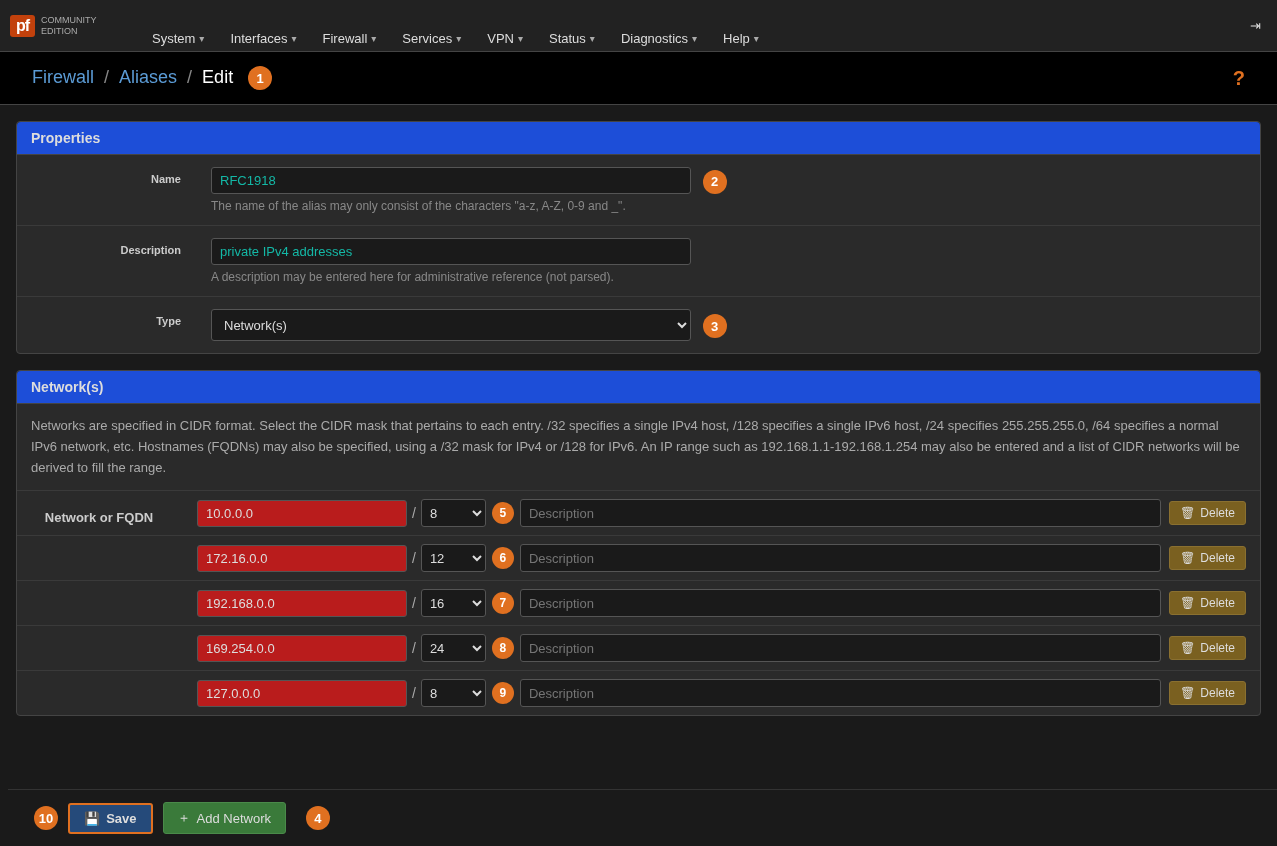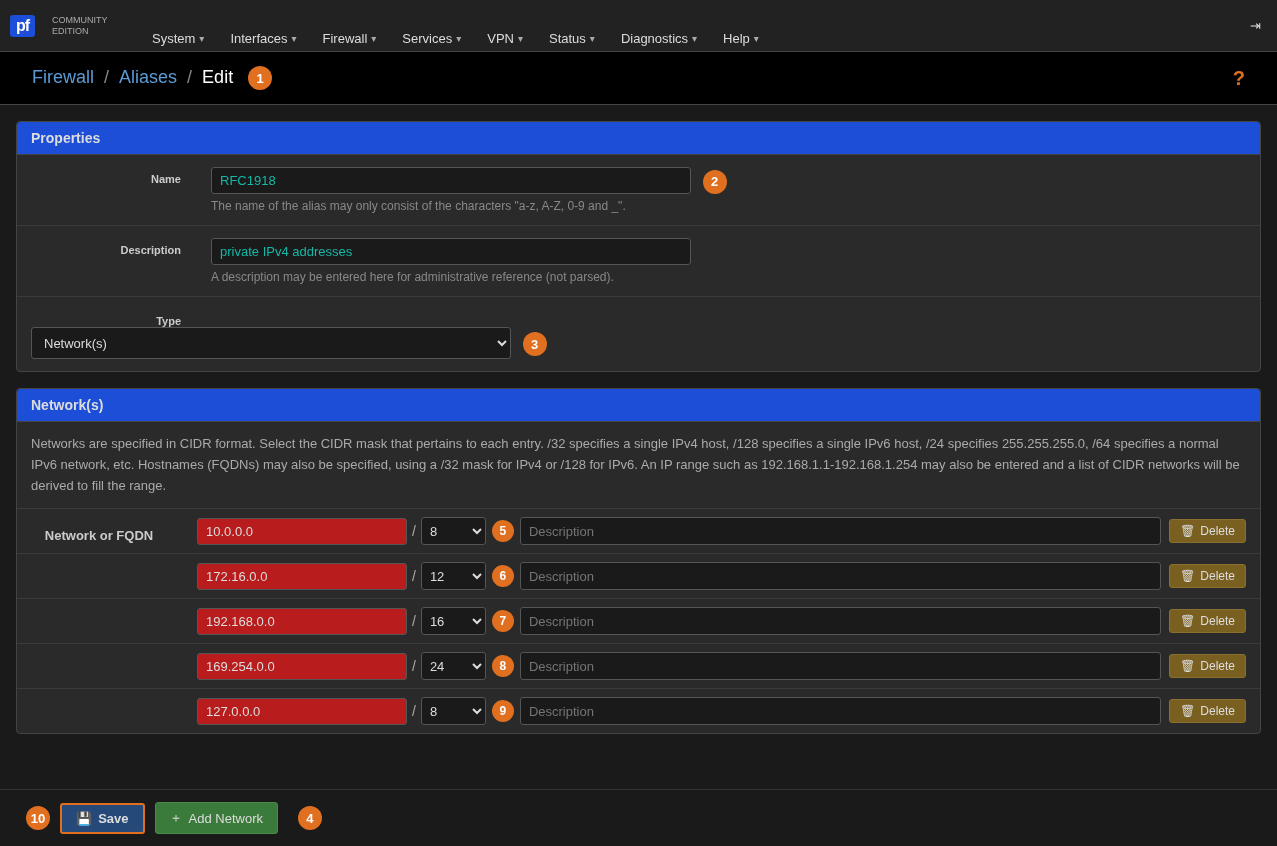--- a/index.html
+++ b/index.html
@@ -14,27 +14,27 @@
       padding: 0 10px;
       border-bottom: 1px solid #444;
     }
     .pf-logo {
       display: flex;
       align-items: center;
       margin-right: 20px;
       min-width: 110px;
     }
     .pf-logo-box {
-      background: #1d4ed8;
+      background: #c2410c;
       color: white;
       font-weight: bold;
       font-size: 16px;
       padding: 2px 6px;
       border-radius: 3px;
-      margin-right: 17px;
+      margin-right: 6px;
       letter-spacing: -1px;
     }
     .pf-edition {
       font-size: 9px;
       color: #aaa;
       line-height: 1.2;
       text-transform: uppercase;
     }
     .nav-items {
       display: flex;
@@ -124,21 +124,21 @@
     .panel-body {
       padding: 0;
     }
 
     
     .form-row {
       display: flex;
       border-bottom: 1px solid #3a3a3a;
       padding: 12px 0;
     }
-    .form-row:last-child { border-bottom: none; flex-direction: column; }
+    .form-row:last-child { border-bottom: none; }
     .form-label {
       width: 180px;
       min-width: 180px;
       text-align: right;
       padding: 6px 16px 0 16px;
       font-weight: bold;
       color: #ccc;
       font-size: 11px;
     }
     .form-control-wrap {
@@ -277,21 +277,21 @@
     
     .footer-bar {
       background: #1a1a1a;
       padding: 12px 16px;
       display: flex;
       align-items: center;
       gap: 10px;
       border-top: 1px solid #333;
       position: fixed;
       bottom: 0;
-      left: 0;
+      left: 8px;
       right: 0;
     }
     .save-btn {
       background: #254a7a;
       border: 2px solid #e07020;
       color: #ddd;
       padding: 6px 14px;
       border-radius: 3px;
       cursor: pointer;
       display: flex;

